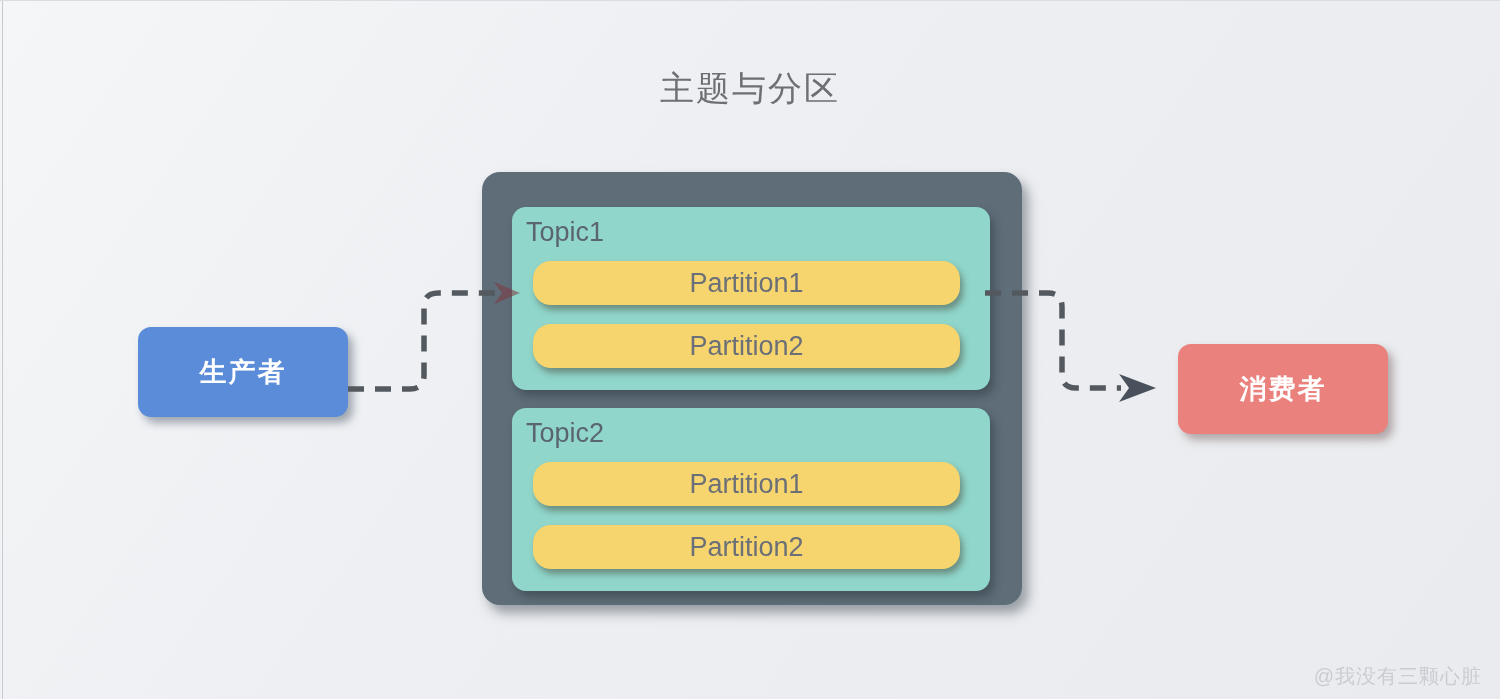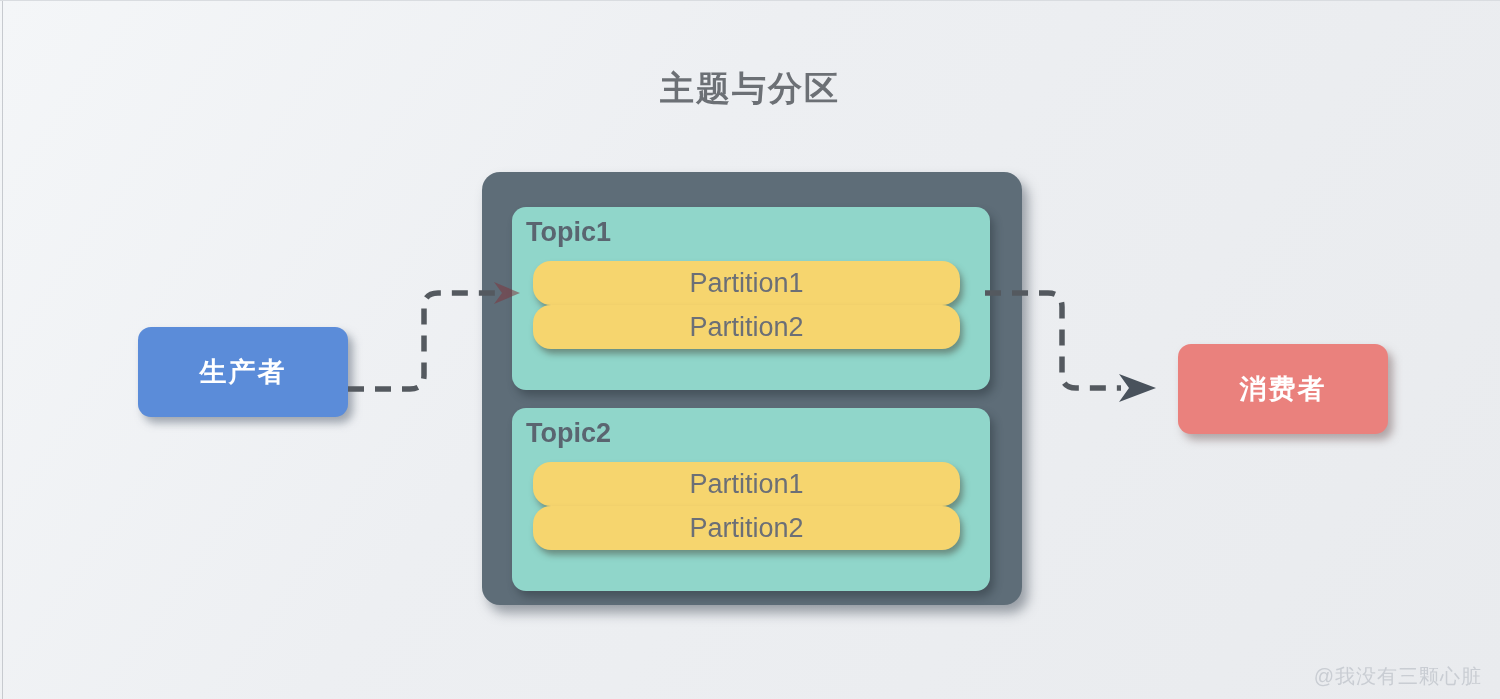--- a/index.html
+++ b/index.html
@@ -12,21 +12,21 @@
   .canvas{
     position:relative;width:1500px;height:699px;
     background:linear-gradient(125deg,#f4f6f8 0%,#edeff2 40%,#e9ebee 100%);
     box-sizing:border-box;
   }
   .edge-left{position:absolute;left:2px;top:0;width:1px;height:699px;background:#c7cacf;}
   .edge-top{position:absolute;left:0;top:0;width:1500px;height:1px;background:#d9dce0;}
 
   .diagram-title{
     position:absolute;left:0;right:0;top:66px;
-    text-align:center;font-size:34px;font-weight:700;
+    text-align:center;font-size:34px;font-weight:400;
     color:#6c7075;letter-spacing:2px;
   }
 
   .node{
     position:absolute;width:210px;height:90px;
     border-radius:13px;display:flex;align-items:center;justify-content:center;
     color:#ffffff;font-size:27px;font-weight:600;letter-spacing:2px;
   }
   .producer{left:138px;top:327px;background:#5b8cd9;box-shadow:5px 6px 8px rgba(95,105,120,.55);}
   .consumer{left:1156px;top:344px;background:#ea817d;box-shadow:5px 6px 8px rgba(120,95,95,.5);margin-left:22px;}
@@ -38,31 +38,31 @@
   }
   .topic{
     position:absolute;left:30px;width:478px;height:183px;
     background:#90d6ca;border-radius:14px;
     box-shadow:4px 6px 8px rgba(40,50,58,.45);
   }
   .topic-1{top:35px;}
   .topic-2{top:236px;}
   .topic-label{
     position:absolute;left:14px;top:10px;
-    font-size:27px;color:#5a6570;font-weight:700;
+    font-size:27px;color:#5a6570;font-weight:400;
   }
   .partition{
     position:absolute;left:21px;width:427px;height:44px;
     background:#f6d56e;border-radius:18px;
     box-shadow:3px 5px 6px rgba(70,72,60,.5);
     display:flex;align-items:center;justify-content:center;
     font-size:27px;color:#6b6f77;font-weight:500;
   }
   .partition-a{top:54px;}
-  .partition-b{top:98px;}
+  .partition-b{top:117px;}
 
   .connector-layer{position:absolute;left:0;top:0;width:1500px;height:699px;pointer-events:none;}
 
   .watermark{
     position:absolute;right:18px;top:663px;
     font-size:20px;color:#c9cdd3;letter-spacing:1px;
   }
 </style>
 </head>
 <body>

